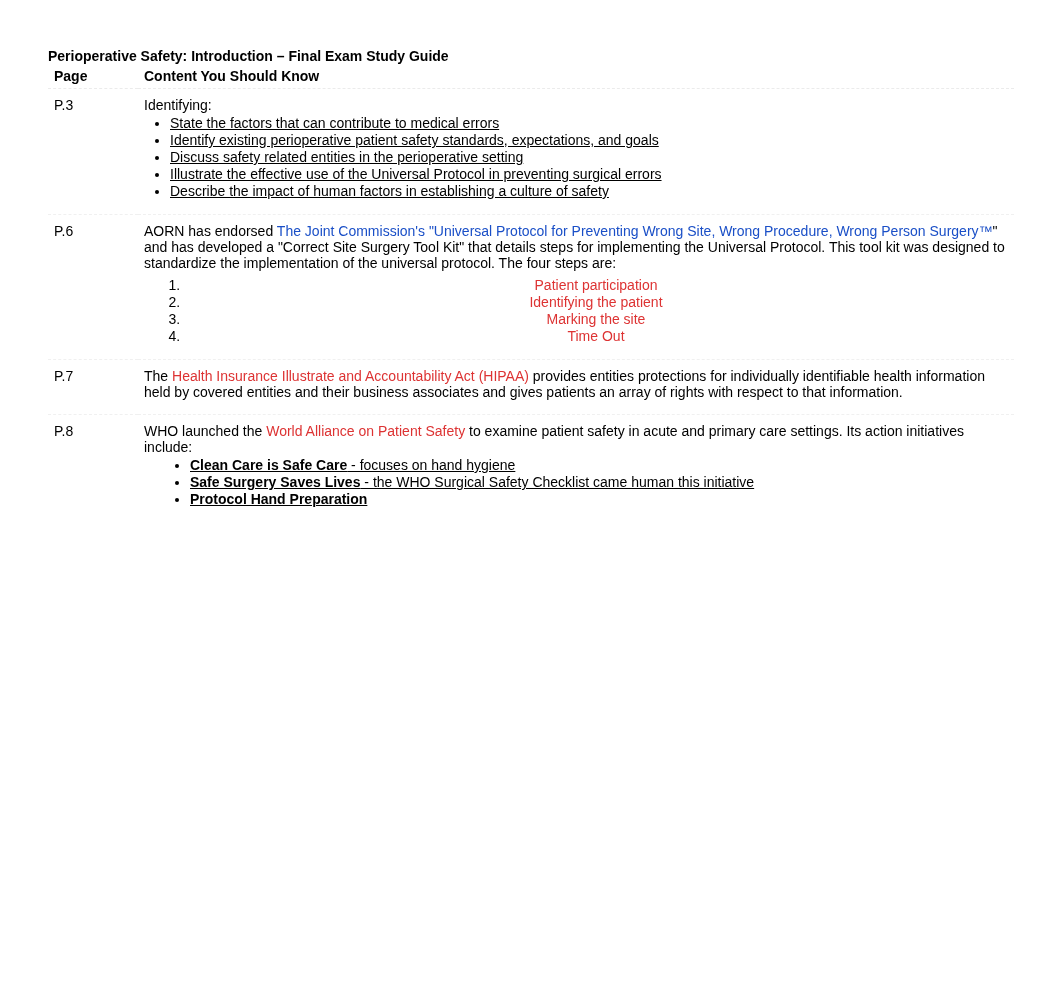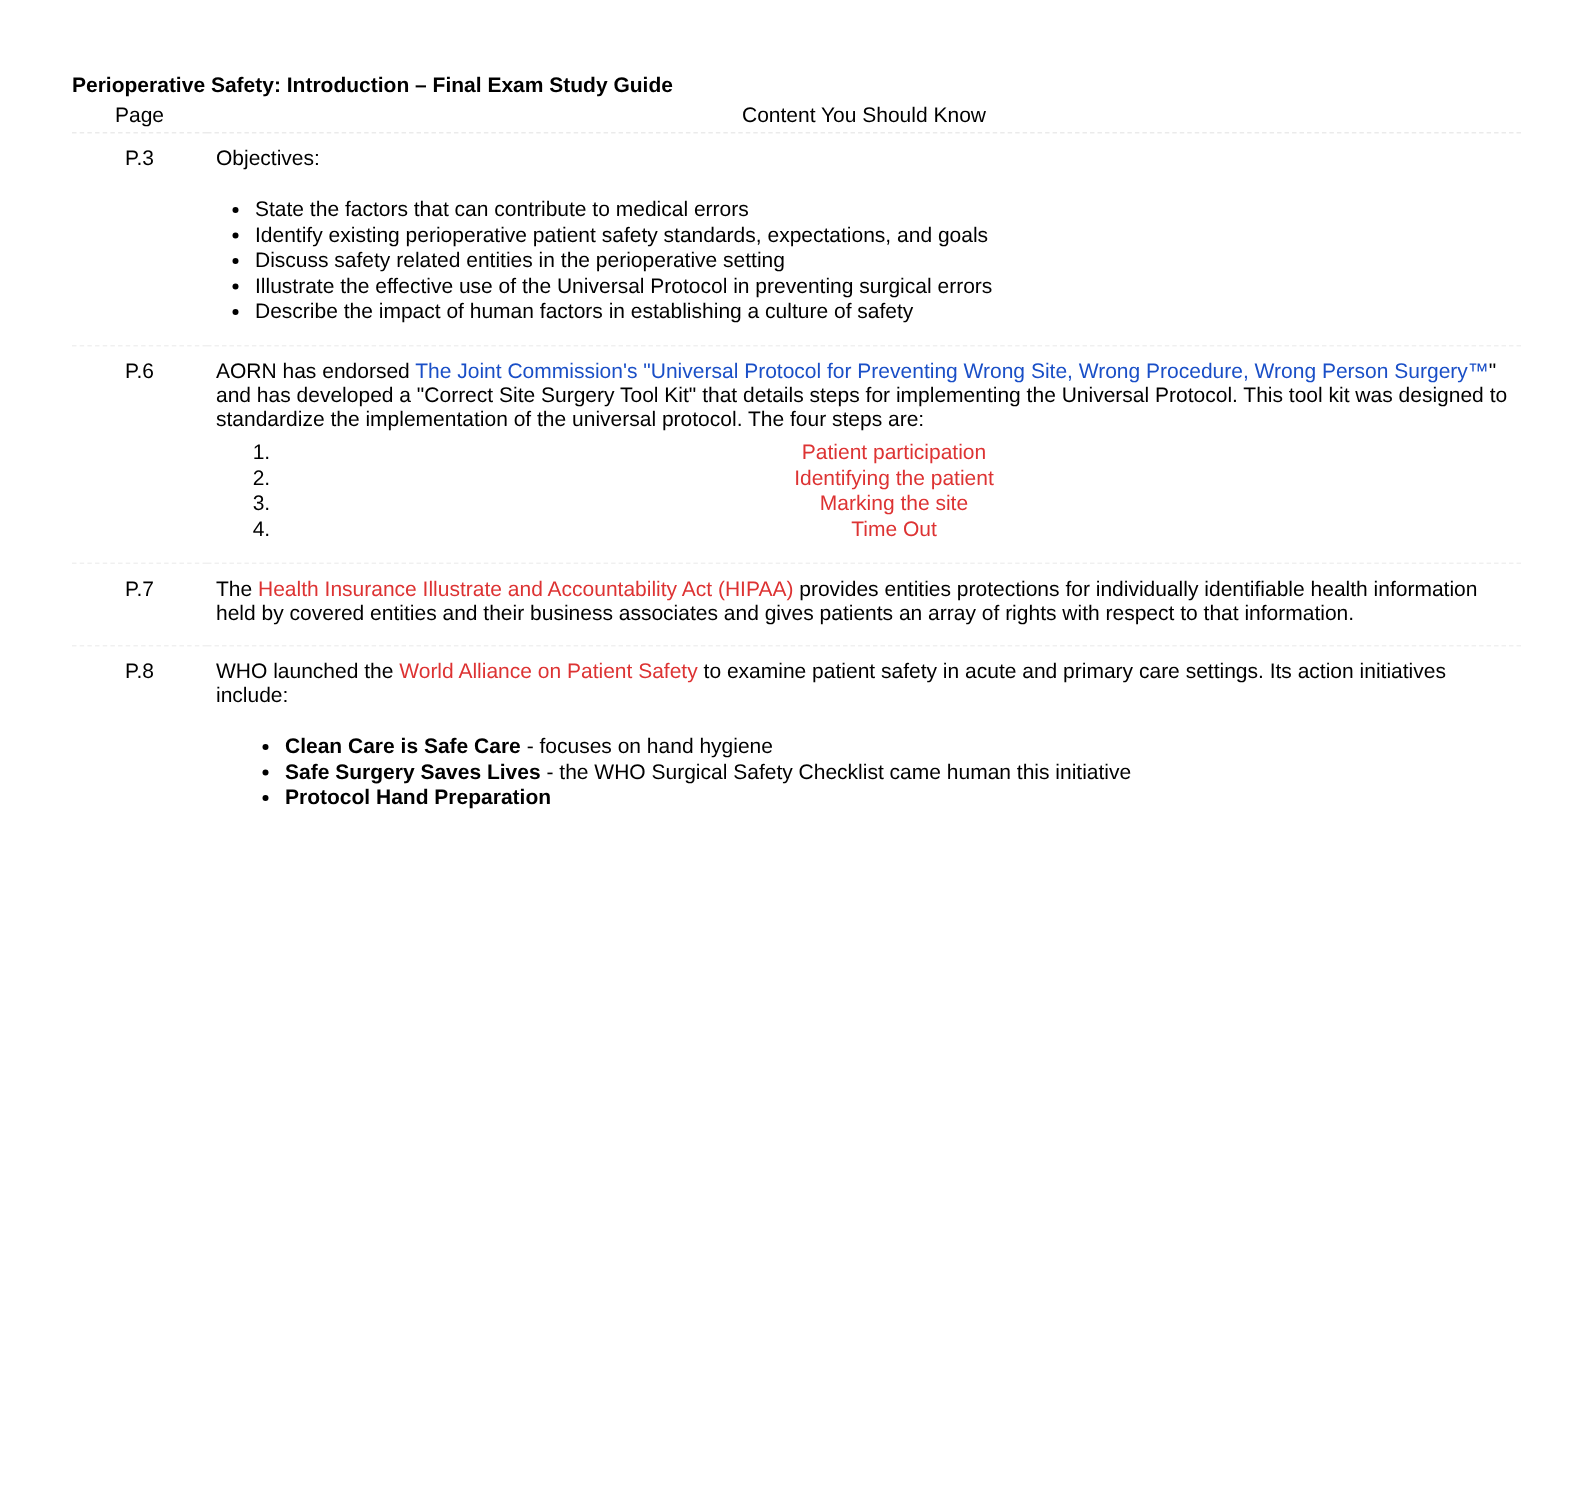--- a/index.html
+++ b/index.html
@@ -18,35 +18,36 @@
   .title {
     font-weight: bold;
     margin-bottom: 0;
   }
   table.grid {
     border-collapse: collapse;
     width: 100%;
     table-layout: fixed;
   }
   table.grid th {
-    font-weight: normal;
-    text-align: center;
+    font-weight: bold;
+    text-align: left;
     padding: 4px 6px;
     border-bottom: 1px dashed rgba(0,0,0,0.08);
   }
   table.grid td {
     vertical-align: top;
     padding: 8px 6px 14px 6px;
     border-top: 1px dashed rgba(0,0,0,0.06);
   }
   col.pagecol { width: 90px; }
-  .pgcell { text-align: center; }
+  .pgcell { }
   ul.bul {
-    margin: 18px 0 0 8px;
+    margin: 2px 0 0 8px;
     padding-left: 18px;
+    text-decoration: underline;
   }
   ul.bul li { margin: 1px 0; }
   ol.num {
     margin: 6px 0 0 20px;
     padding-left: 20px;
     text-align: center;
   }
   ol.num li { margin: 1px 0; }
   .red { color: #d33; }
   .bluelink { color: #1a4fc7; }
@@ -114,21 +115,21 @@
       <tr>
         <th>Page</th>
         <th>Content You Should Know</th>
       </tr>
     </thead>
     <tbody>
 
       <tr>
         <td class="pgcell">P.3</td>
         <td>
-          <span>Objectives:</span>
+          <span>Identifying:</span>
           <ul class="bul">
             <li>State the factors that can contribute to medical errors</li>
             <li>Identify existing perioperative patient safety standards, expectations, and goals</li>
             <li>Discuss safety related entities in the perioperative setting</li>
             <li>Illustrate the effective use of the Universal Protocol in preventing surgical errors</li>
             <li>Describe the impact of human factors in establishing a culture of safety</li>
           </ul>
         </td>
       </tr>
 

